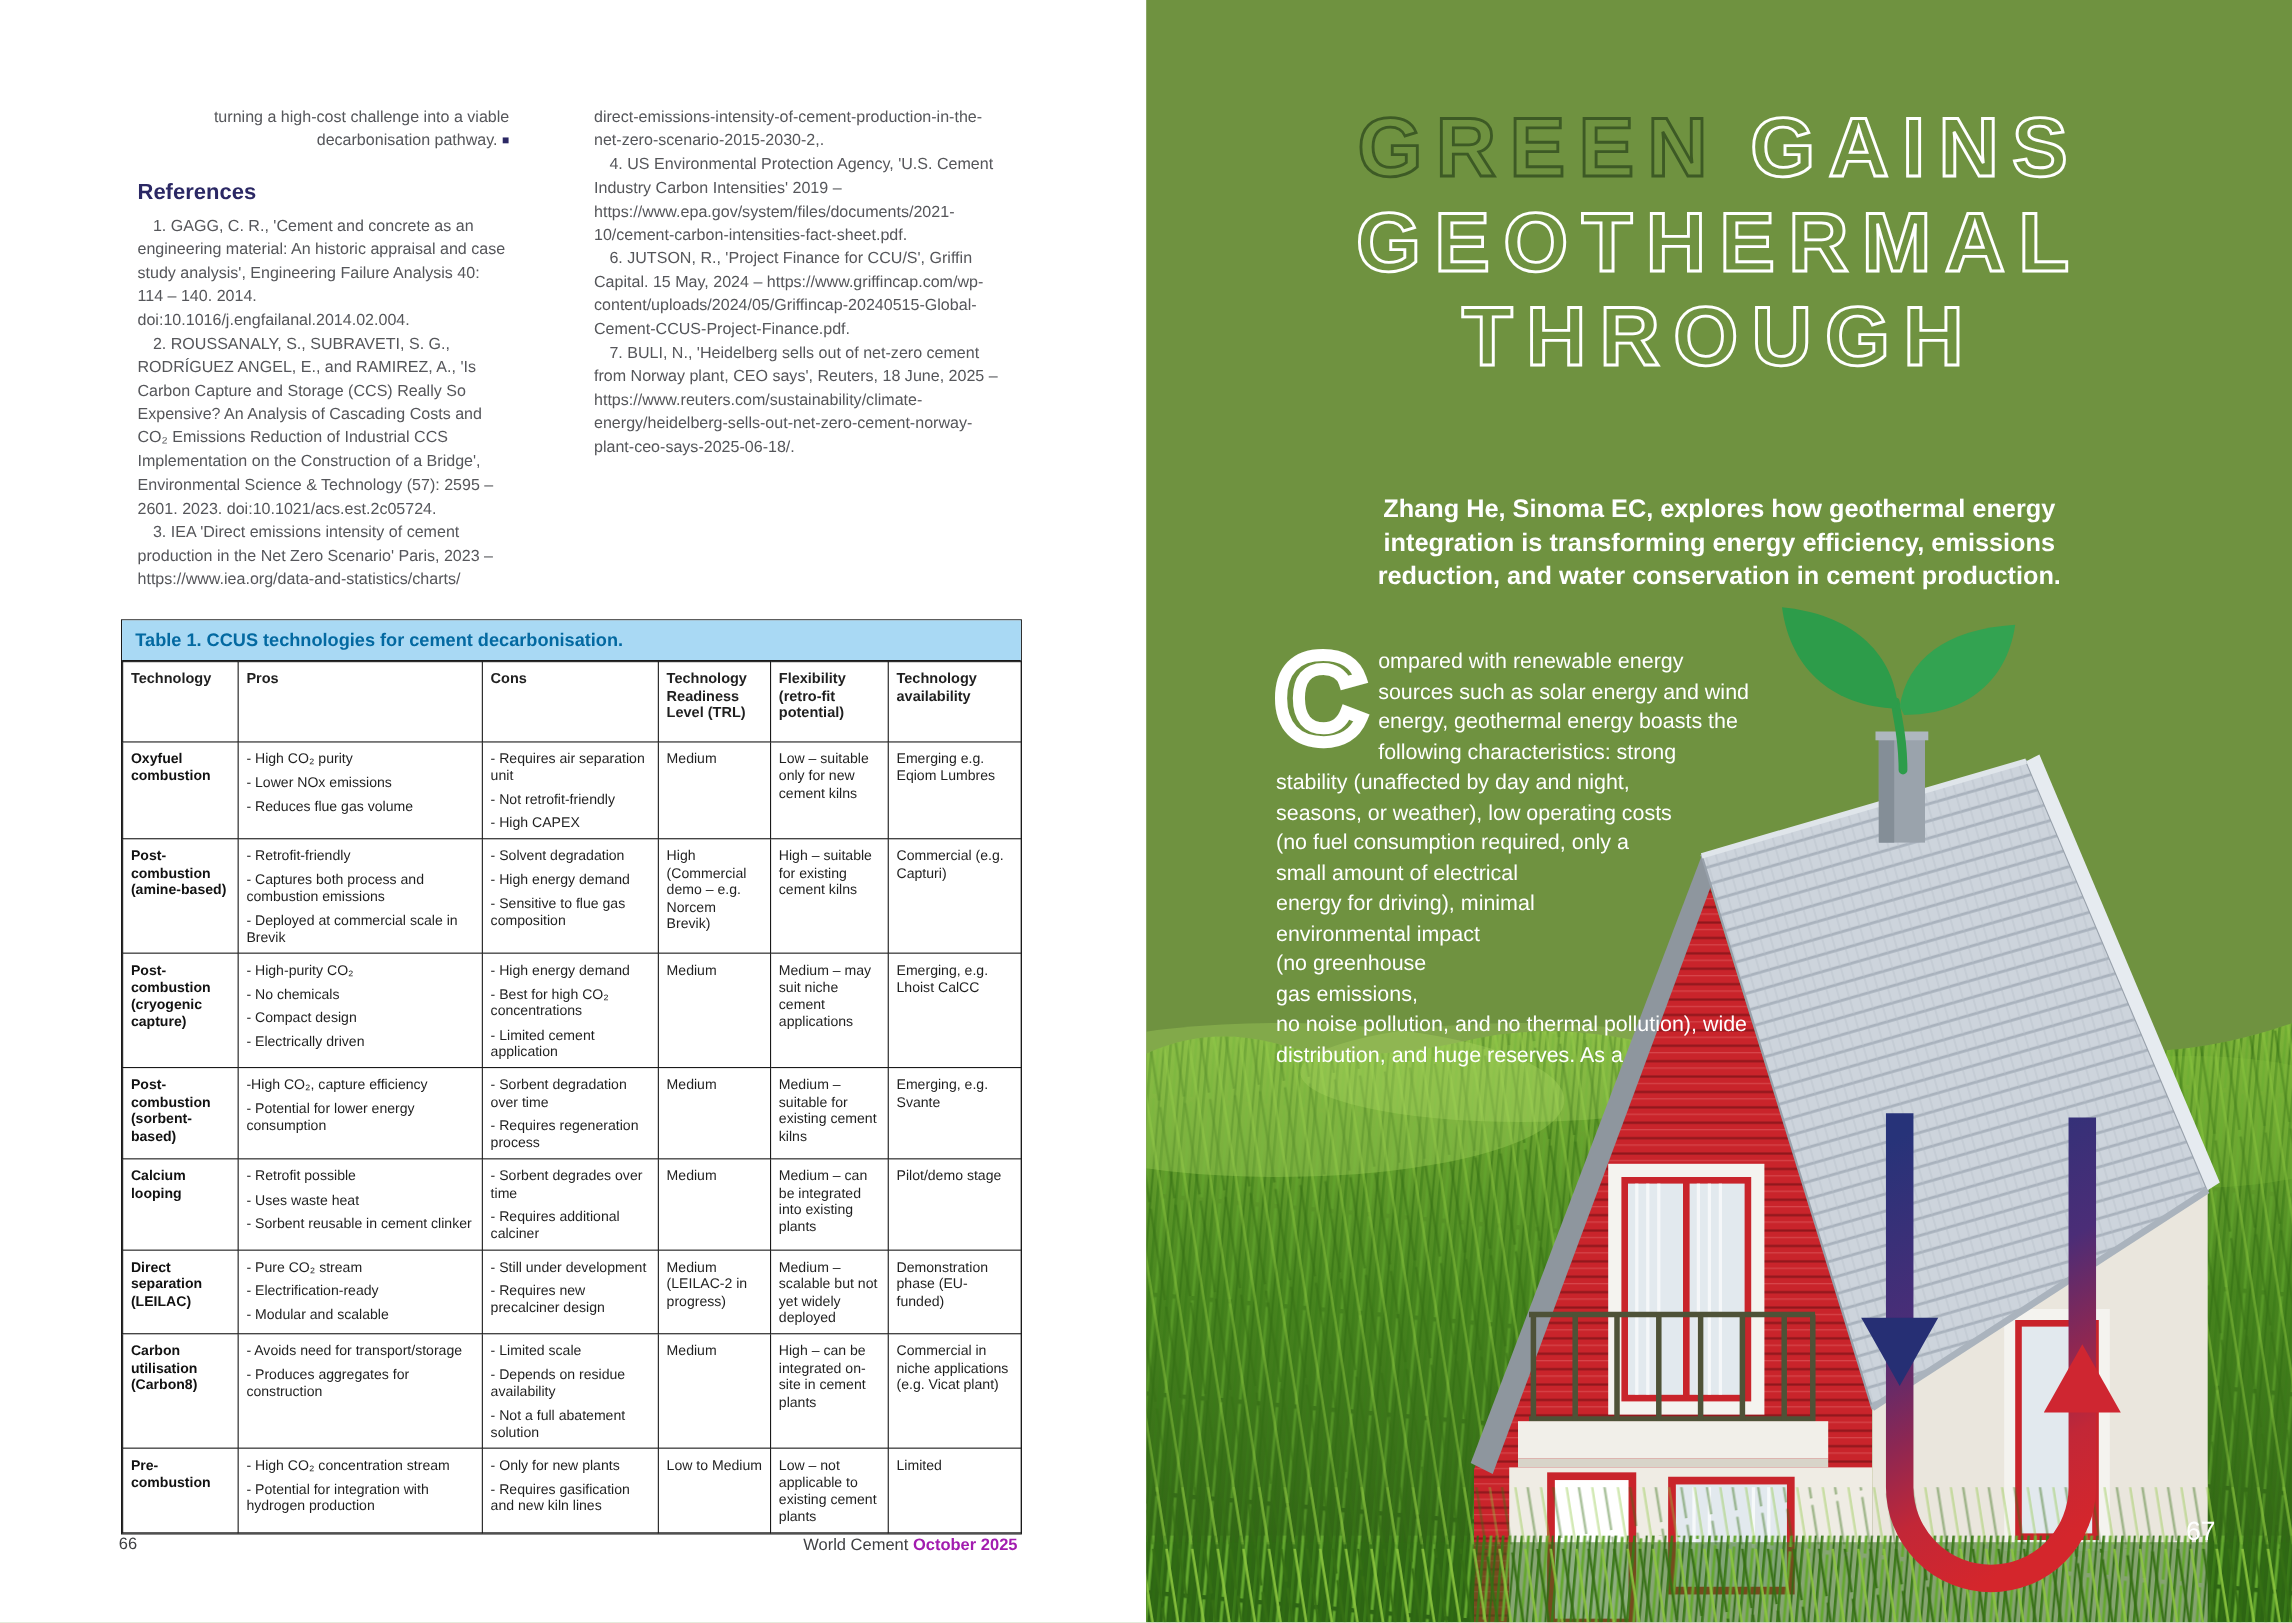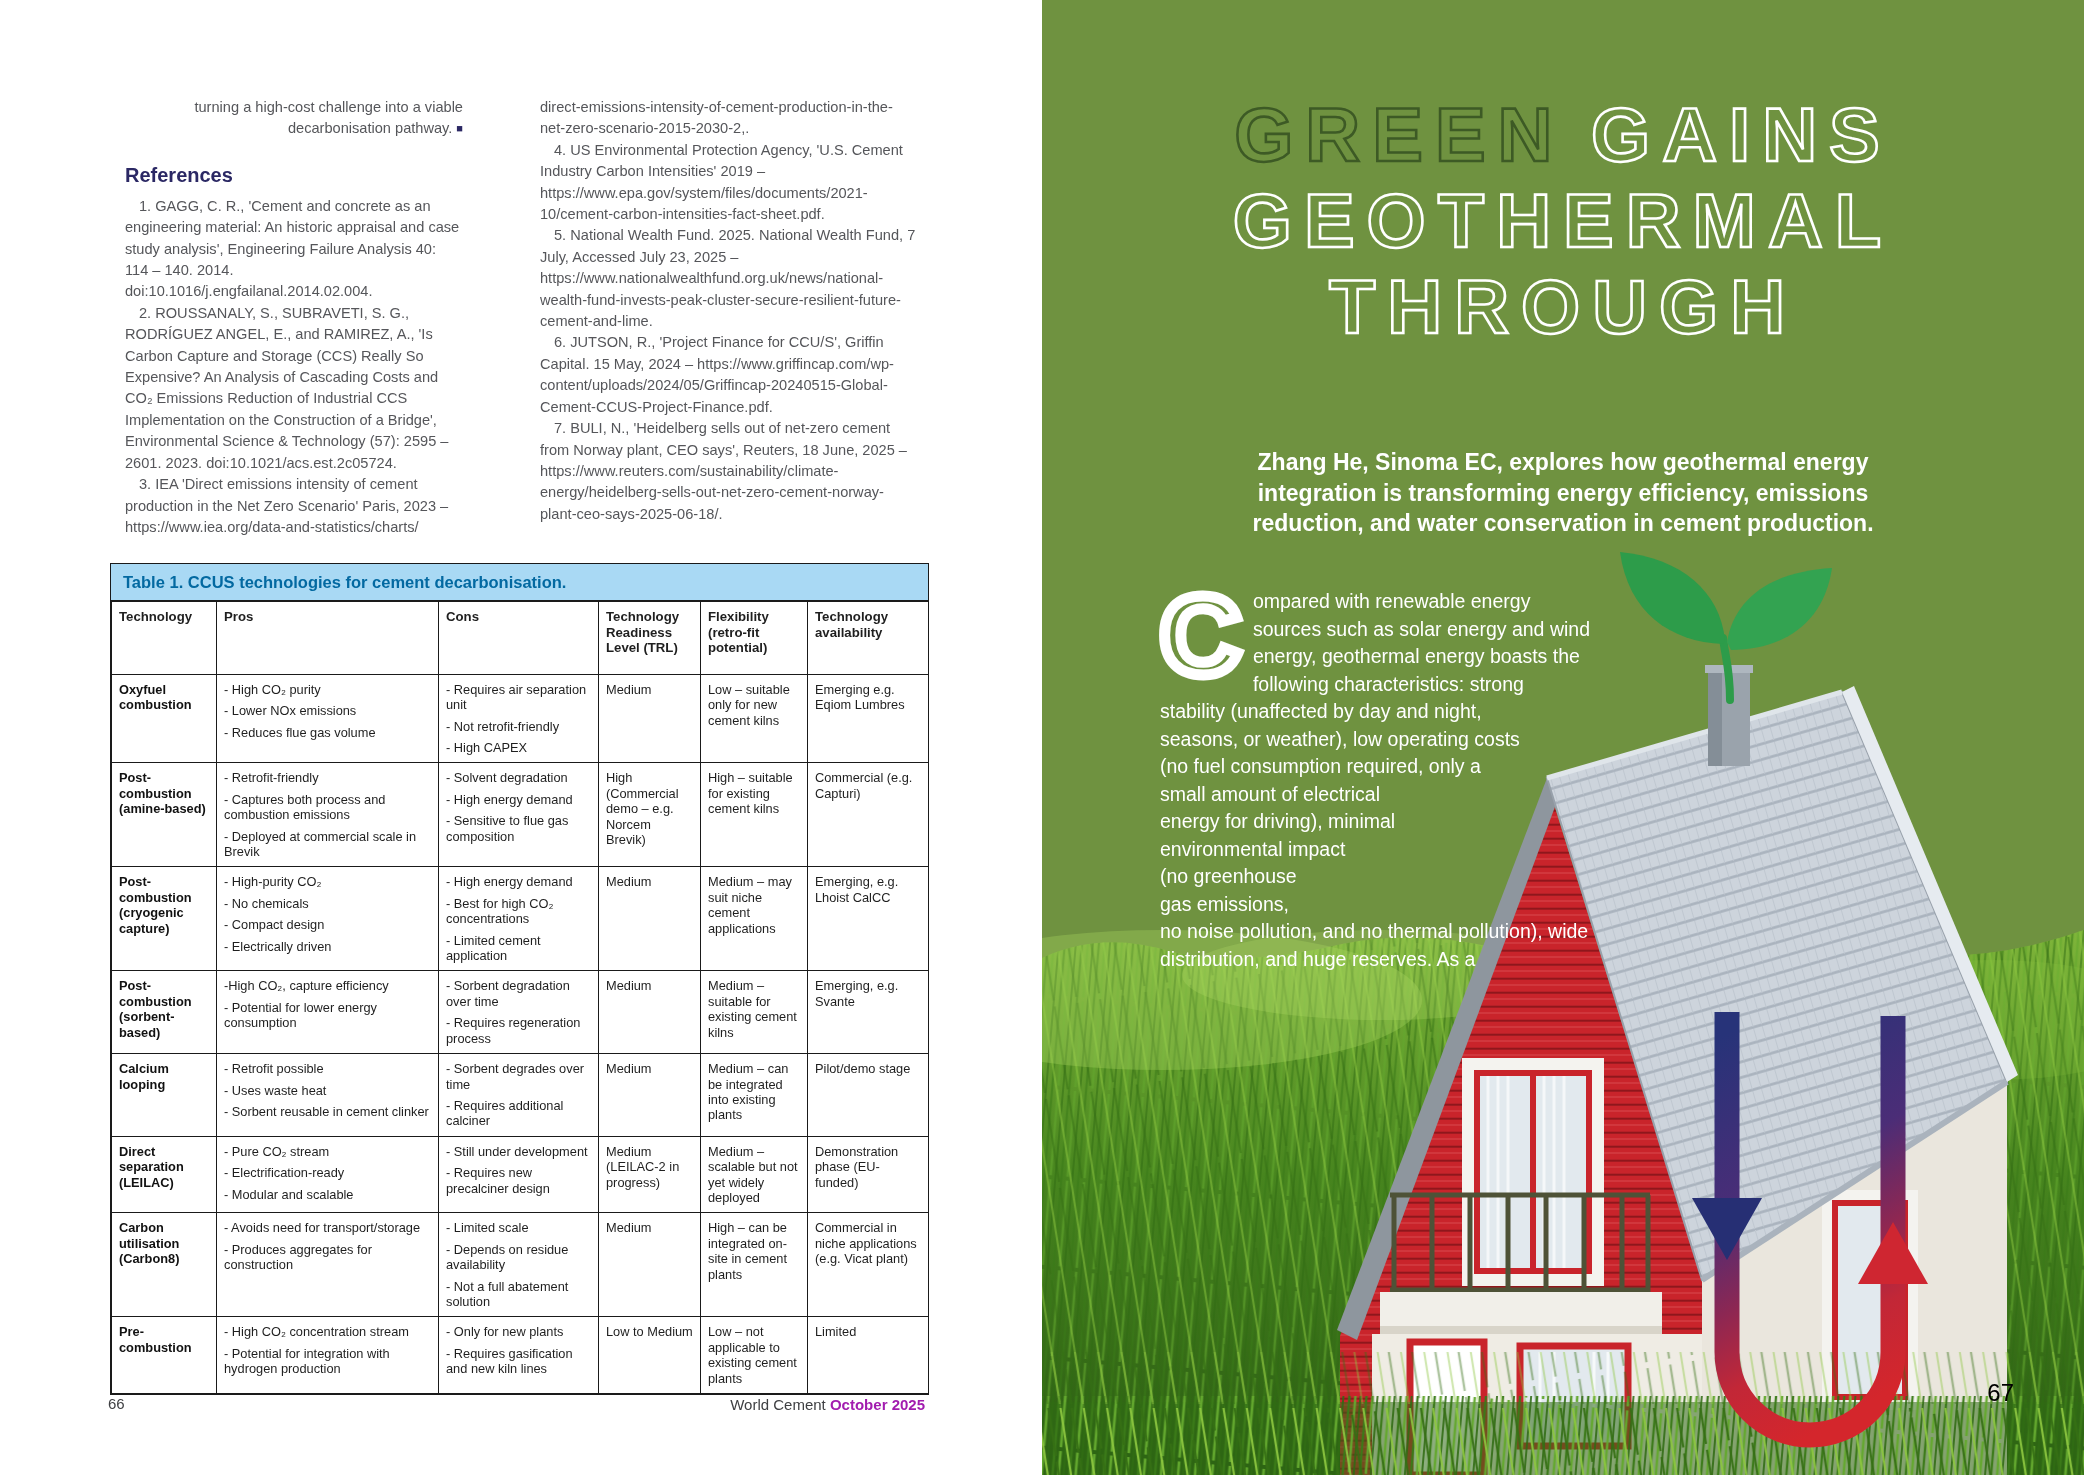--- a/index.html
+++ b/index.html
@@ -44,21 +44,21 @@
               color:#ffffff;font-weight:bold;font-size:23px;line-height:30.5px;}
   .bodytext{position:absolute;left:118px;top:588px;width:430px;z-index:3;color:#ffffff;
             font-size:19.5px;line-height:27.5px;}
   .wrapshape{float:right;width:300px;height:330px;
              shape-outside:polygon(100% 0%,100% 35%,0% 100%,100% 100%);}
   .dropcap{float:left;font-size:112px;line-height:84px;font-weight:bold;margin:6px 12px 0 0;
            color:#ffffff;}
   @supports (-webkit-text-stroke: 1px #000){
     .dropcap{color:transparent;-webkit-text-stroke:11px #ffffff;}
   }
-  .folio-right{position:absolute;right:70px;top:1379px;z-index:4;color:#000000;font-size:24px;}
+  .folio-right{position:absolute;right:70px;top:1379px;z-index:4;color:#ffffff;font-size:24px;}
 </style>
 </head>
 <body>
 
 <div class="spread">
 
   <div>
 
     <div class="col col1">
       <p class="intro"><span>turning a high-cost challenge into a viable decarbonisation pathway.</span><span class="end-marker">■</span></p>
@@ -69,21 +69,20 @@
           <p class="ref">2. ROUSSANALY, S., SUBRAVETI, S. G., RODRÍGUEZ ANGEL, E., and RAMIREZ, A., 'Is Carbon Capture and Storage (CCS) Really So Expensive? An Analysis of Cascading Costs and CO₂ Emissions Reduction of Industrial CCS Implementation on the Construction of a Bridge', Environmental Science &amp; Technology (57): 2595 – 2601. 2023. doi:10.1021/acs.est.2c05724.</p>
           <p class="ref">3. IEA 'Direct emissions intensity of cement production in the Net Zero Scenario' Paris, 2023 – https://www.iea.org/data-and-statistics/charts/</p>
         </div>
     </div>
 
     <div class="col col2">
       <div>
 
       <p class="ref">direct-emissions-intensity-of-cement-production-in-the-net-zero-scenario-2015-2030-2,.</p>
           <p class="ref">4. US Environmental Protection Agency, 'U.S. Cement Industry Carbon Intensities' 2019 – https://www.epa.gov/system/files/documents/2021-10/cement-carbon-intensities-fact-sheet.pdf.</p>
-          <p class="ref">5. National Wealth Fund. 2025. National Wealth Fund, 7 July, Accessed July 23, 2025 – https://www.nationalwealthfund.org.uk/news/national-wealth-fund-invests-peak-cluster-secure-resilient-future-cement-and-lime.</p>
           <p class="ref">6. JUTSON, R., 'Project Finance for CCU/S', Griffin Capital. 15 May, 2024 – https://www.griffincap.com/wp-content/uploads/2024/05/Griffincap-20240515-Global-Cement-CCUS-Project-Finance.pdf.</p>
           <p class="ref">7. BULI, N., 'Heidelberg sells out of net-zero cement from Norway plant, CEO says', Reuters, 18 June, 2025 – https://www.reuters.com/sustainability/climate-energy/heidelberg-sells-out-net-zero-cement-norway-plant-ceo-says-2025-06-18/.</p>
         </div>
     </div>
 
     <div class="table-wrap">
       <div class="table-title">Table 1. CCUS technologies for cement decarbonisation.</div>
       <table class="ccus">
         <colgroup>
           <col style="width:105px">

